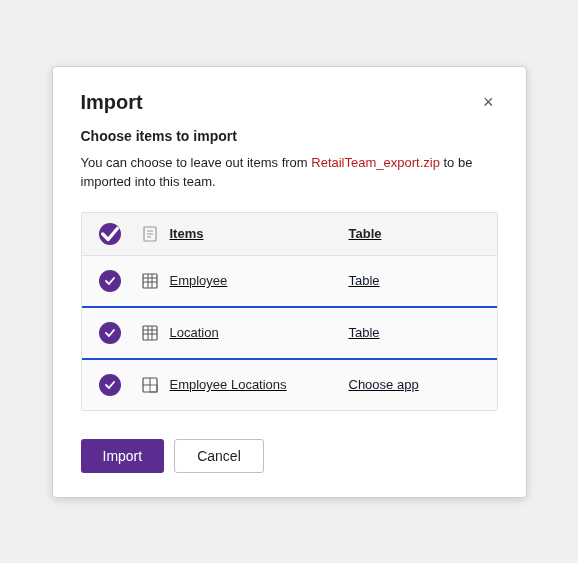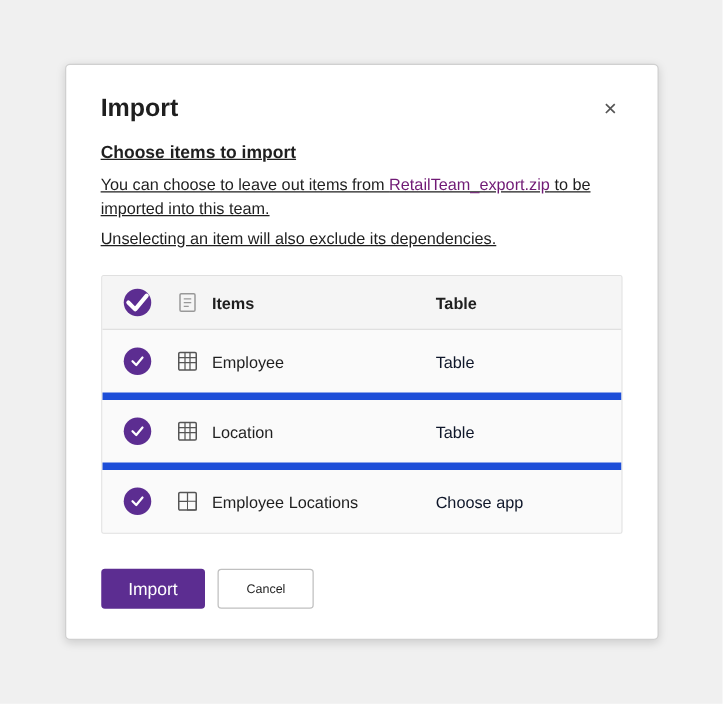--- a/index.html
+++ b/index.html
@@ -38,48 +38,48 @@
       font-size: 18px;
       color: #555;
       line-height: 1;
       padding: 2px 4px;
     }
     .subtitle {
       font-size: 13px;
       color: #1f1f1f;
       margin-bottom: 4px;
       line-height: 1.5;
-      text-decoration: underline;
     }
     .subtitle-link {
-      color: #701a75;
+      color: #b91c1c;
     }
     .table-container {
       margin-top: 20px;
       border: 1px solid #e0e0e0;
       border-radius: 2px;
+      text-decoration: underline;
     }
     .table-header {
       display: grid;
       grid-template-columns: 40px 40px 1fr 140px;
       background: #f5f5f5;
       border-bottom: 1px solid #e0e0e0;
       padding: 10px 8px;
       align-items: center;
     }
     .table-header-cell {
       font-size: 13px;
       font-weight: 600;
       color: #1f1f1f;
     }
     .table-row {
       display: grid;
       grid-template-columns: 40px 40px 1fr 140px;
       background: #fafafa;
-      border-bottom: 6px solid #1d4ed8;
+      border-bottom: 2px solid #1d4ed8;
       padding: 14px 8px;
       align-items: center;
     }
     .table-row:last-child {
       border-bottom: none;
     }
     .check-icon {
       display: flex;
       align-items: center;
       justify-content: center;
@@ -134,42 +134,41 @@
       font-size: 14px;
       font-weight: 500;
       cursor: pointer;
     }
     .btn-cancel {
       background: #ffffff;
       color: #1f1f1f;
       border: 1px solid #c0c0c0;
       border-radius: 3px;
       padding: 8px 22px;
-      font-size: 10px;
+      font-size: 14px;
       cursor: pointer;
     }
     .doc-icon {
       color: #999;
     }
   </style>
 </head>
 <body>
 
 <div class="dialog">
   <div class="dialog-header">
     <span class="dialog-title">Import</span>
     <button class="close-btn">×</button>
   </div>
 
   <div>
     <div class="subtitle" style="font-weight:600; font-size:14px; margin-bottom:6px;">Choose items to import</div>
     <div class="subtitle">
       <span>You can choose to leave out items from </span><span class="subtitle-link">RetailTeam_export.zip</span><span> to be imported into this team.</span>
     </div>
-    <div class="subtitle">Unselecting an item will also exclude its dependencies.</div>
   </div>
 
   <div class="table-container">
 
     <div class="table-header">
       <div class="check-icon">
         <div class="header-check-circle">
           <svg viewBox="0 0 12 12" fill="none" xmlns="http://www.w3.org/2000/svg">
             <polyline points="2,6 5,9 10,3" stroke="white" stroke-width="1.8" stroke-linecap="round" stroke-linejoin="round"></polyline>
           </svg>

